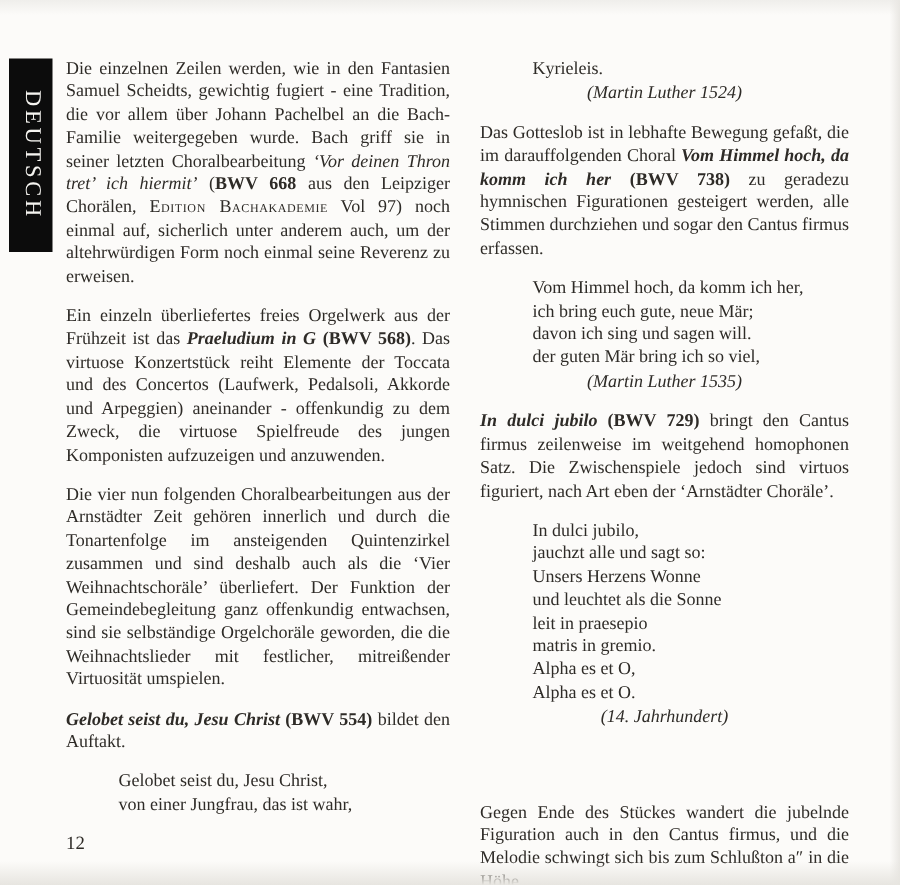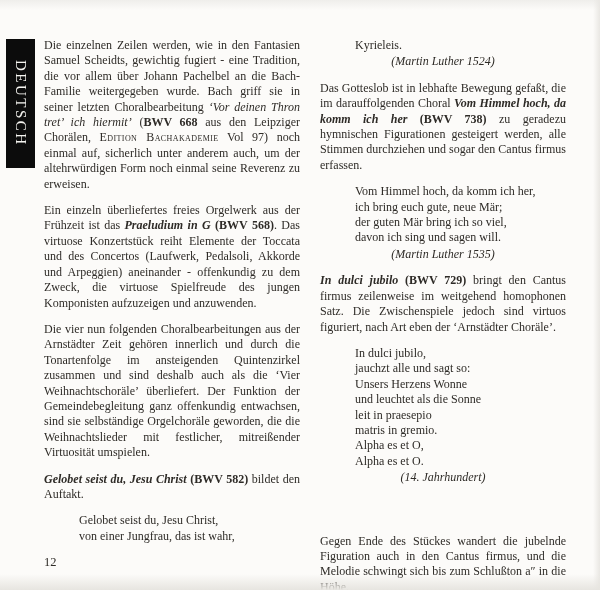--- a/index.html
+++ b/index.html
@@ -80,38 +80,38 @@
   <div class="edge-right"></div>
 
   <div class="tab">
     <span class="tab-label">DEUTSCH</span>
   </div>
 
   <div class="col col-left">
     <p class="para"><span class="seg-normal">Die einzelnen Zeilen werden, wie in den Fantasien Samuel Scheidts, gewichtig fugiert - eine Tradition, die vor allem über Johann Pachelbel an die Bach-Familie weitergegeben wurde. Bach griff sie in seiner letzten Choralbearbeitung </span><span class="seg-italic">‘Vor deinen Thron tret’ ich hiermit’</span><span class="seg-normal"> (</span><span class="seg-bold">BWV 668</span><span class="seg-normal"> aus den Leipziger Chorälen, </span><span class="seg-smallcaps">Edition Bachakademie</span><span class="seg-normal"> Vol 97) noch einmal auf, sicherlich unter anderem auch, um der altehrwürdigen Form noch einmal seine Reverenz zu erweisen.</span></p>
     <p class="para"><span class="seg-normal">Ein einzeln überliefertes freies Orgelwerk aus der Frühzeit ist das </span><span class="seg-bolditalic">Praeludium in G</span><span class="seg-normal"> </span><span class="seg-bold">(BWV 568)</span><span class="seg-normal">. Das virtuose Konzertstück reiht Elemente der Toccata und des Concertos (Laufwerk, Pedalsoli, Akkorde und Arpeggien) aneinander - offenkundig zu dem Zweck, die virtuose Spielfreude des jungen Komponisten aufzuzeigen und anzuwenden.</span></p>
     <p class="para"><span class="seg-normal">Die vier nun folgenden Choralbearbeitungen aus der Arnstädter Zeit gehören innerlich und durch die Tonartenfolge im ansteigenden Quintenzirkel zusammen und sind deshalb auch als die ‘Vier Weihnachtschoräle’ überliefert. Der Funktion der Gemeindebegleitung ganz offenkundig entwachsen, sind sie selbständige Orgelchoräle geworden, die die Weihnachtslieder mit festlicher, mitreißender Virtuosität umspielen.</span></p>
-    <p class="para"><span class="seg-bolditalic">Gelobet seist du, Jesu Christ</span><span class="seg-normal"> </span><span class="seg-bold">(BWV 582)</span><span class="seg-normal"> bildet den Auftakt.</span></p>
+    <p class="para"><span class="seg-bolditalic">Gelobet seist du, Jesu Christ</span><span class="seg-normal"> </span><span class="seg-bold">(BWV 554)</span><span class="seg-normal"> bildet den Auftakt.</span></p>
     <div class="verse">
         <div class="verse-line">Gelobet seist du, Jesu Christ,</div>
         <div class="verse-line">von einer Jungfrau, das ist wahr,</div>
       </div>
   </div>
 
   <div class="col col-right">
     <div class="verse">
         <div class="verse-line">Kyrieleis.</div>
       </div>
     <div class="attribution">(Martin Luther 1524)</div>
     <p class="para"><span class="seg-normal">Das Gotteslob ist in lebhafte Bewegung gefaßt, die im darauffolgenden Choral </span><span class="seg-bolditalic">Vom Himmel hoch, da komm ich her</span><span class="seg-normal"> </span><span class="seg-bold">(BWV 738)</span><span class="seg-normal"> zu geradezu hymnischen Figurationen gesteigert werden, alle Stimmen durchziehen und sogar den Cantus firmus erfassen.</span></p>
     <div class="verse">
         <div class="verse-line">Vom Himmel hoch, da komm ich her,</div>
         <div class="verse-line">ich bring euch gute, neue Mär;</div>
+        <div class="verse-line">davon ich sing und sagen will.</div>
         <div class="verse-line">der guten Mär bring ich so viel,</div>
-        <div class="verse-line">davon ich sing und sagen will.</div>
       </div>
     <div class="attribution">(Martin Luther 1535)</div>
     <p class="para"><span class="seg-bolditalic">In dulci jubilo</span><span class="seg-normal"> </span><span class="seg-bold">(BWV 729)</span><span class="seg-normal"> bringt den Cantus firmus zeilenweise im weitgehend homophonen Satz. Die Zwischenspiele jedoch sind virtuos figuriert, nach Art eben der ‘Arnstädter Choräle’.</span></p>
     <div class="verse">
         <div class="verse-line">In dulci jubilo,</div>
         <div class="verse-line">jauchzt alle und sagt so:</div>
         <div class="verse-line">Unsers Herzens Wonne</div>
         <div class="verse-line">und leuchtet als die Sonne</div>
         <div class="verse-line">leit in praesepio</div>
         <div class="verse-line">matris in gremio.</div>

